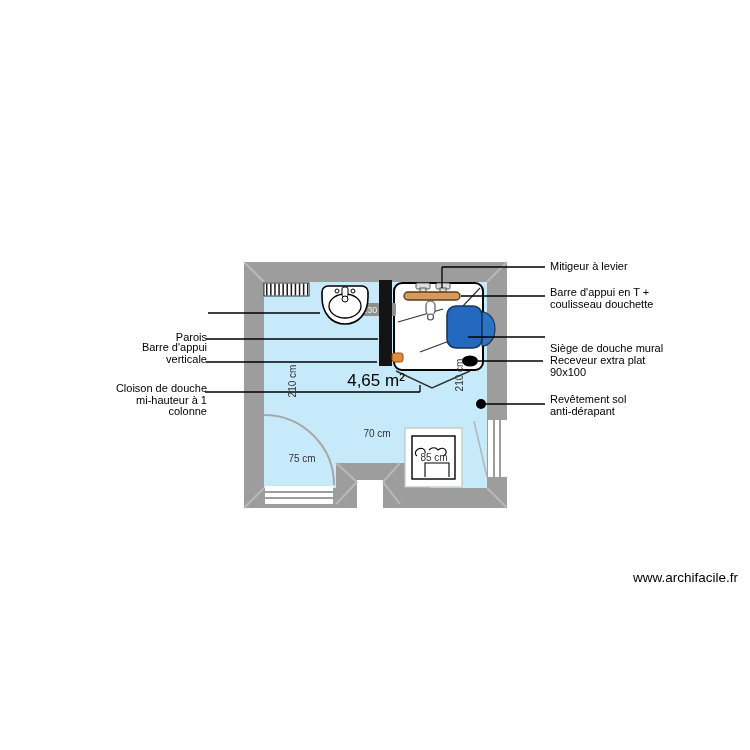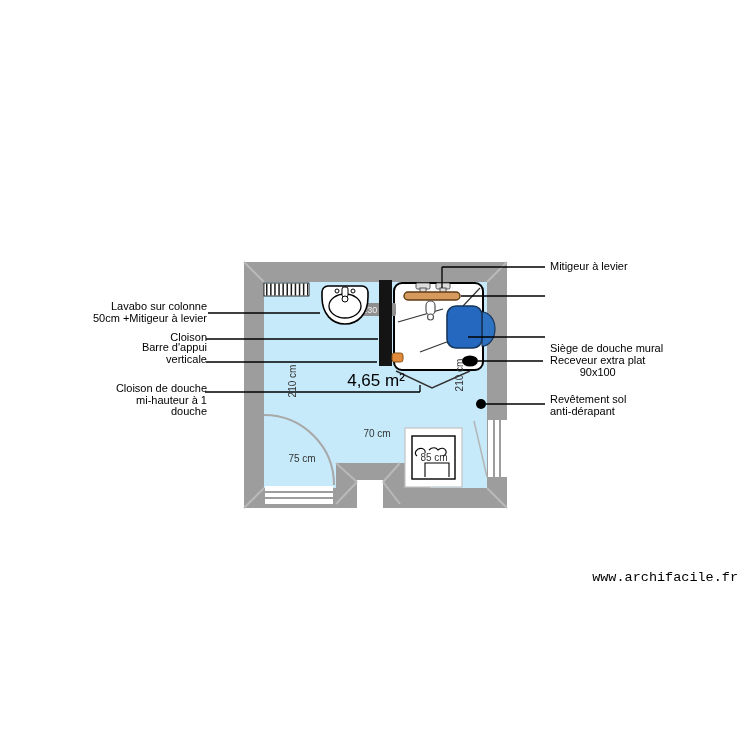--- a/index.html
+++ b/index.html
@@ -3,22 +3,22 @@
 <meta charset="utf-8">
 <style>
   html,body{margin:0;padding:0;background:#fff;}
   #canvas{position:relative;width:750px;height:750px;background:#fff;overflow:hidden;
           font-family:"Liberation Sans",sans-serif;}
   #plan-svg{position:absolute;left:0;top:0;}
   .lbl{position:absolute;font-size:11px;line-height:11.5px;color:#000;white-space:nowrap;}
   .lbl.left{right:543px;text-align:right;}
   .lbl.right{left:550px;text-align:left;}
   .lbl .ln{display:block;}
-  .lbl .ln.center{text-align:center;}
-  #watermark{position:absolute;right:12px;top:570px;font-size:13.5px;color:#000;font-family:Liberation Mono, monospace;}
+  .lbl .ln.center{text-align:left;}
+  #watermark{position:absolute;right:12px;top:570px;font-size:13.5px;color:#000;}
   svg text{font-family:"Liberation Sans",sans-serif;}
 </style>
 </head>
 <body>
 
 <div id="canvas">
 
   <svg id="plan-svg" width="750" height="750" viewBox="0 0 750 750">
 
     <g>
@@ -128,39 +128,39 @@
     <g fill="#333" font-size="10">
       <text x="293" y="384" text-anchor="middle" transform="rotate(-90 293 381)">210 cm</text>
       <text x="460" y="378" text-anchor="middle" transform="rotate(-90 460 375)">210 cm</text>
       <text x="377" y="437" text-anchor="middle">70 cm</text>
       <text x="302" y="462" text-anchor="middle">75 cm</text>
       <text x="434" y="461" text-anchor="middle">85 cm</text>
     </g>
     <text x="376" y="386" text-anchor="middle" font-size="17" fill="#000">4,65 m²</text>
   </svg>
 
-  <div class="lbl left" style="top:301px">
-    <span class="ln">Lavabo sur colonne</span>
-    <span class="ln">50cm +Mitigeur à levier</span>
-  </div>
   <div class="lbl left" style="top:332px">
-    <span class="ln">Cloison</span>
+    <span class="ln">Parois</span>
   </div>
   <div class="lbl left" style="top:342px">
     <span class="ln">Barre d'appui</span>
     <span class="ln">verticale</span>
   </div>
   <div class="lbl left" style="top:383px">
     <span class="ln">Cloison de douche</span>
     <span class="ln">mi-hauteur à 1</span>
-    <span class="ln">douche</span>
+    <span class="ln">colonne</span>
   </div>
 
   <div class="lbl right" style="top:261px">
     <span class="ln">Mitigeur à levier</span>
+  </div>
+  <div class="lbl right" style="top:287px">
+    <span class="ln">Barre d'appui en T +</span>
+    <span class="ln">coulisseau douchette</span>
   </div>
   <div class="lbl right" style="top:343px">
     <span class="ln">Siège de douche mural</span>
   </div>
   <div class="lbl right" style="top:355px">
     <span class="ln">Receveur extra plat</span>
     <span class="ln center">90x100</span>
   </div>
   <div class="lbl right" style="top:394px">
     <span class="ln">Revêtement sol</span>

